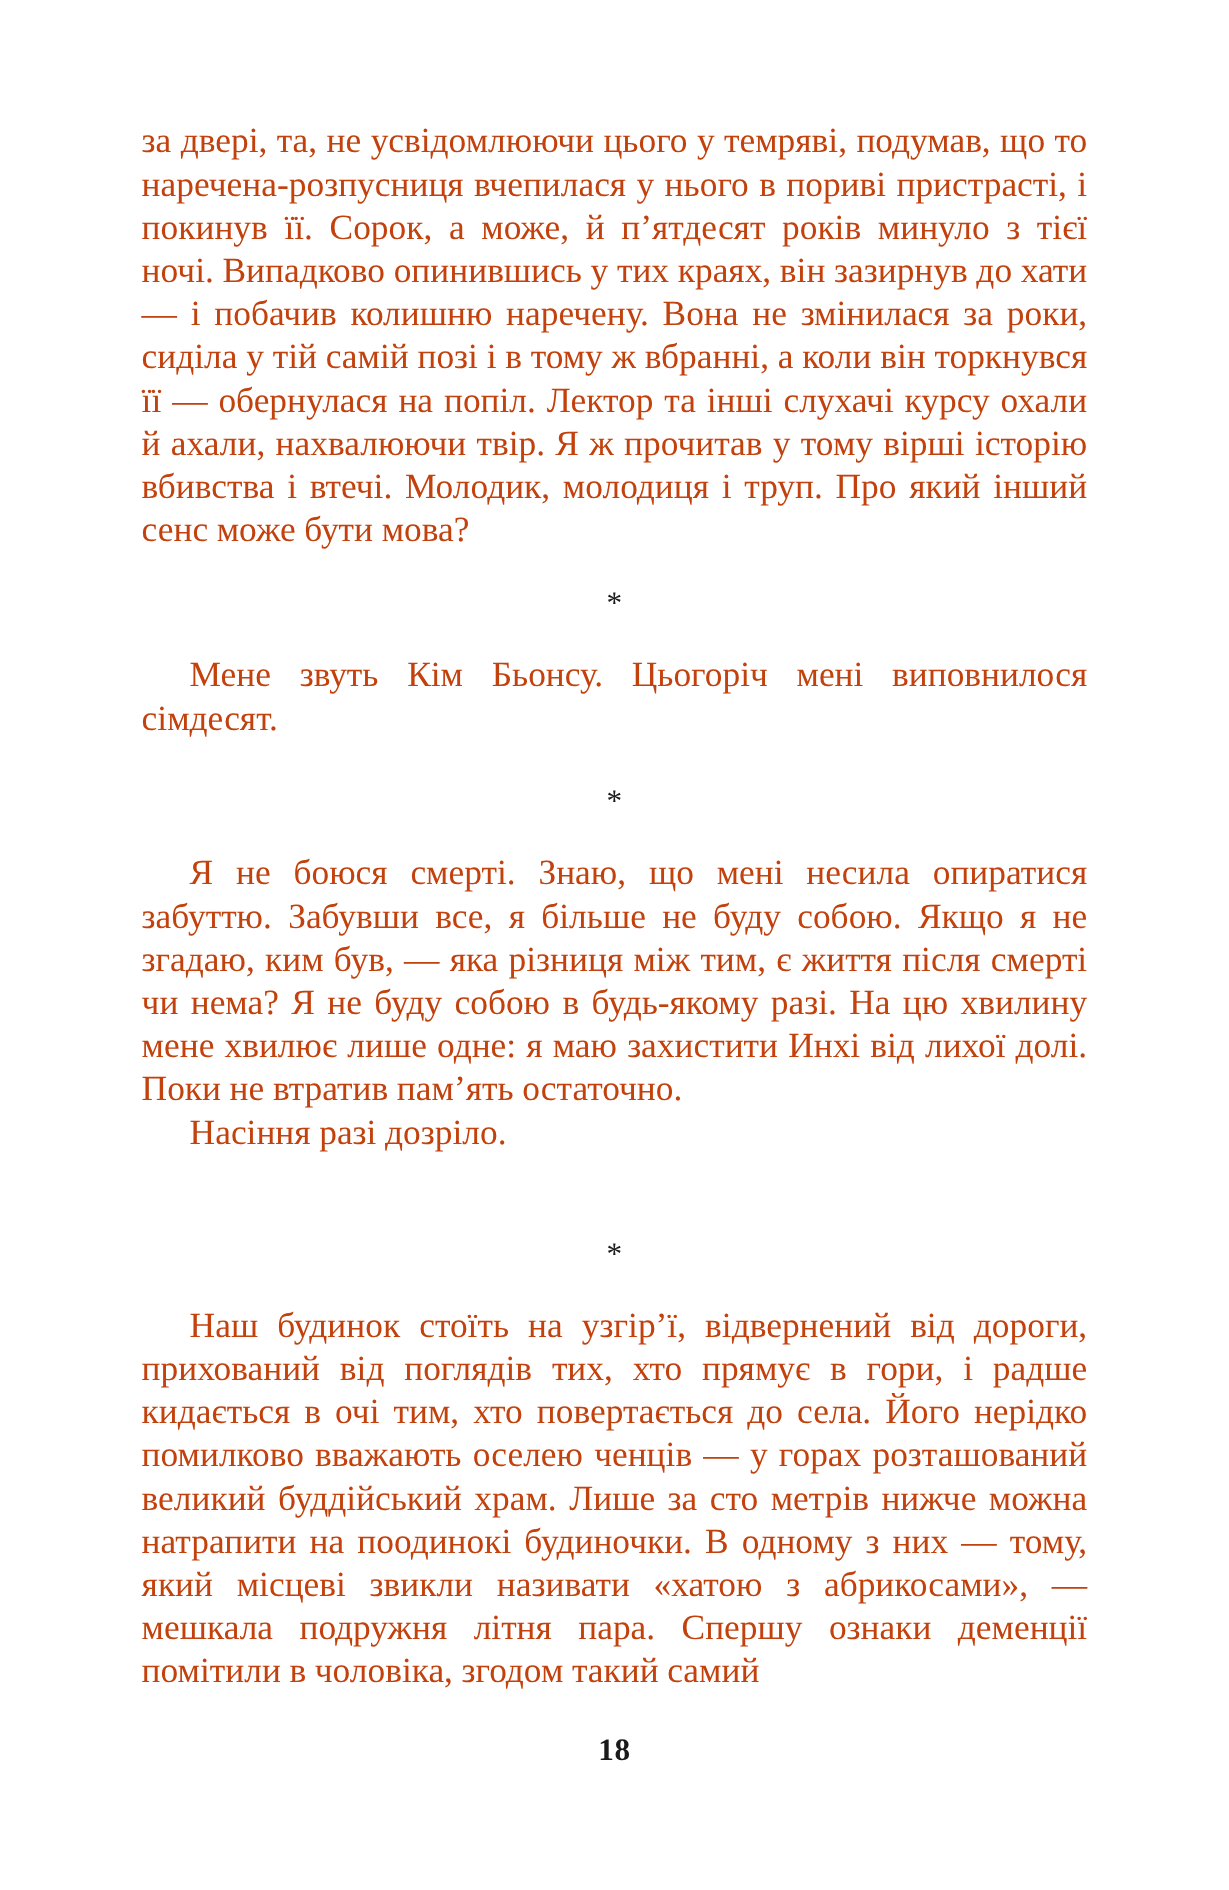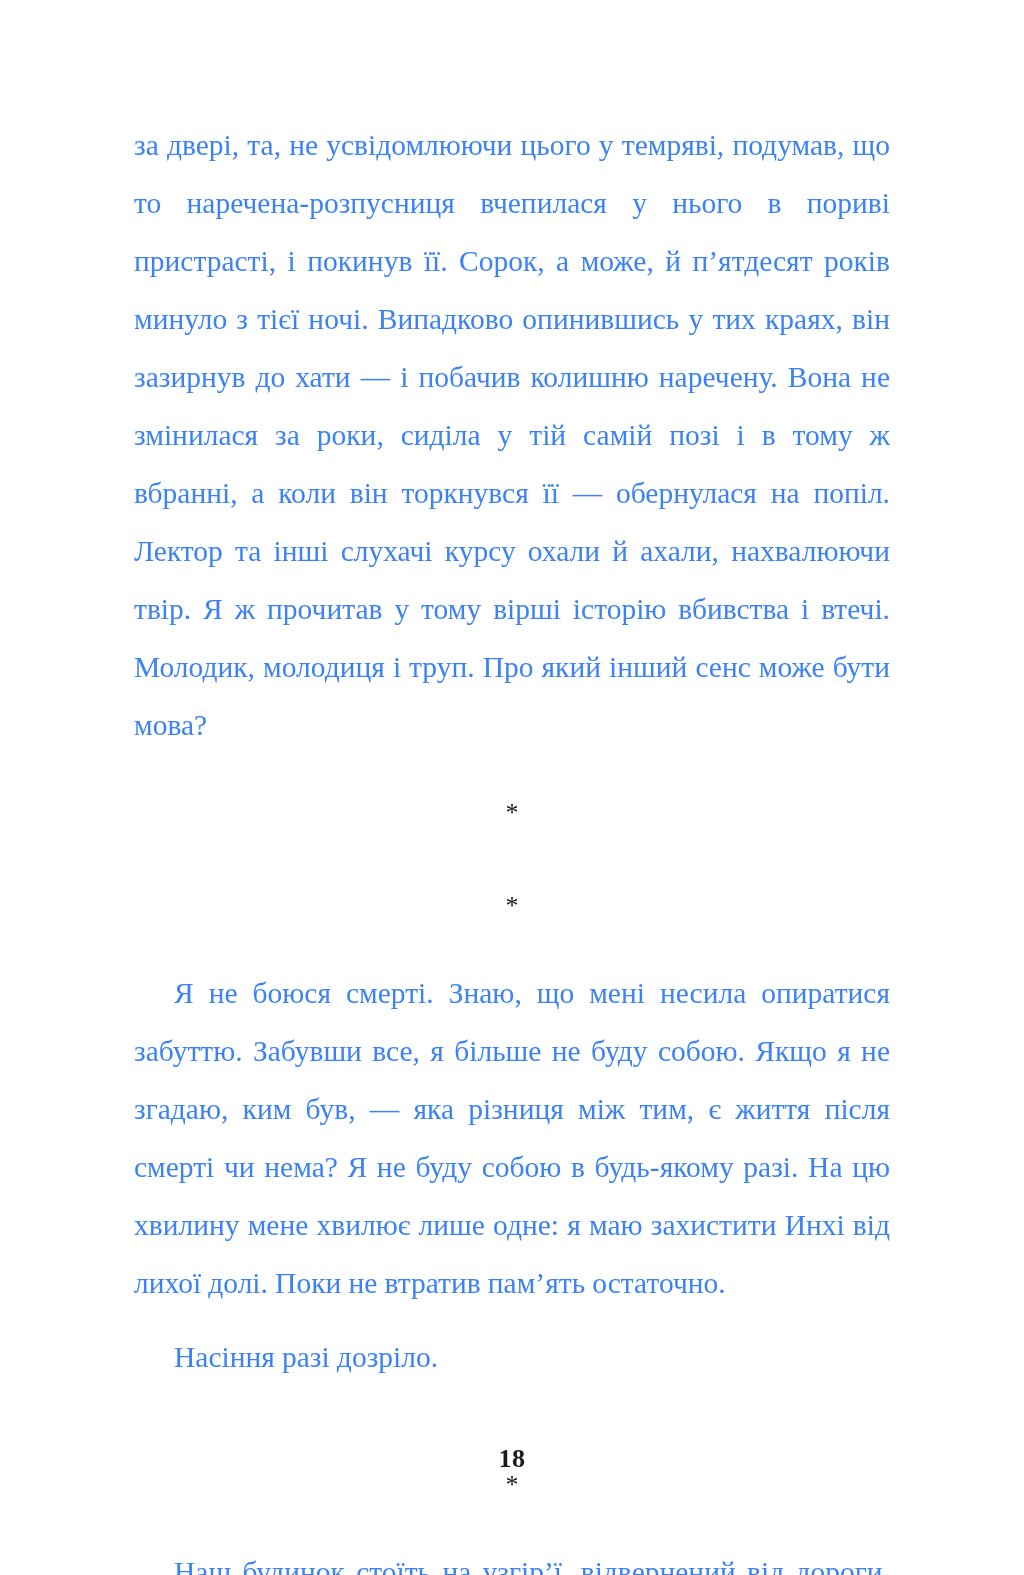--- a/index.html
+++ b/index.html
@@ -17,25 +17,25 @@
     overflow: hidden;
     box-sizing: border-box;
   }
   .text-block {
     position: absolute;
     left: 118px;
     top: 100px;
     width: 788px;
   }
   p.para {
-    margin: 16px;
+    margin: 0;
     font-family: "Liberation Serif", "DejaVu Serif", serif;
     font-size: 29.5px;
-    line-height: 58px;
-    color: #3b82f6;
+    line-height: 36px;
+    color: #c2410c;
     text-align: justify;
     text-align-last: left;
     text-indent: 40px;
     hyphens: manual;
     -webkit-hyphens: manual;
     word-spacing: -0.2px;
   }
   p.para.no-indent {
     text-indent: 0;
   }
@@ -72,20 +72,21 @@
   <div class="text-block">
 
     <p class="para no-indent">за двері, та, не усвідомлюючи цього у темряві, подумав, що то наречена-розпусниця вчепилася у нього в пориві пристрасті, і покинув її. Сорок, а може, й п’ятдесят років минуло з тієї ночі. Випадково опинившись у тих краях, він зазирнув до хати — і побачив колишню наречену. Вона не змінилася за роки, сиділа у тій самій позі і в тому ж вбранні, а коли він торкнувся її — обернулася на попіл. Лектор та інші слухачі курсу охали й ахали, нахвалюючи твір. Я ж прочитав у тому вірші історію вбивства і втечі. Молодик, молодиця і труп. Про який інший сенс може бути мова?</p>
 
     <div class="gap-sm"></div>
 
     <div class="sep">*</div>
 
     <div class="gap-sm"></div>
 
+    <p class="para">Мене звуть Кім Бьонсу. Цьогоріч мені виповнилося сімдесят.</p>
 
     <div class="gap-md"></div>
 
     <div class="sep">*</div>
 
     <div class="gap-sm"></div>
 
     <p class="para">Я не боюся смерті. Знаю, що мені несила опиратися забуттю. Забувши все, я більше не буду собою. Якщо я не згадаю, ким був, — яка різниця між тим, є життя після смерті чи нема? Я не буду собою в будь-якому разі. На цю хвилину мене хвилює лише одне: я маю захистити Инхі від лихої долі. Поки не втратив пам’ять остаточно.</p>
 
     <p class="para">Насіння разі дозріло.</p>

